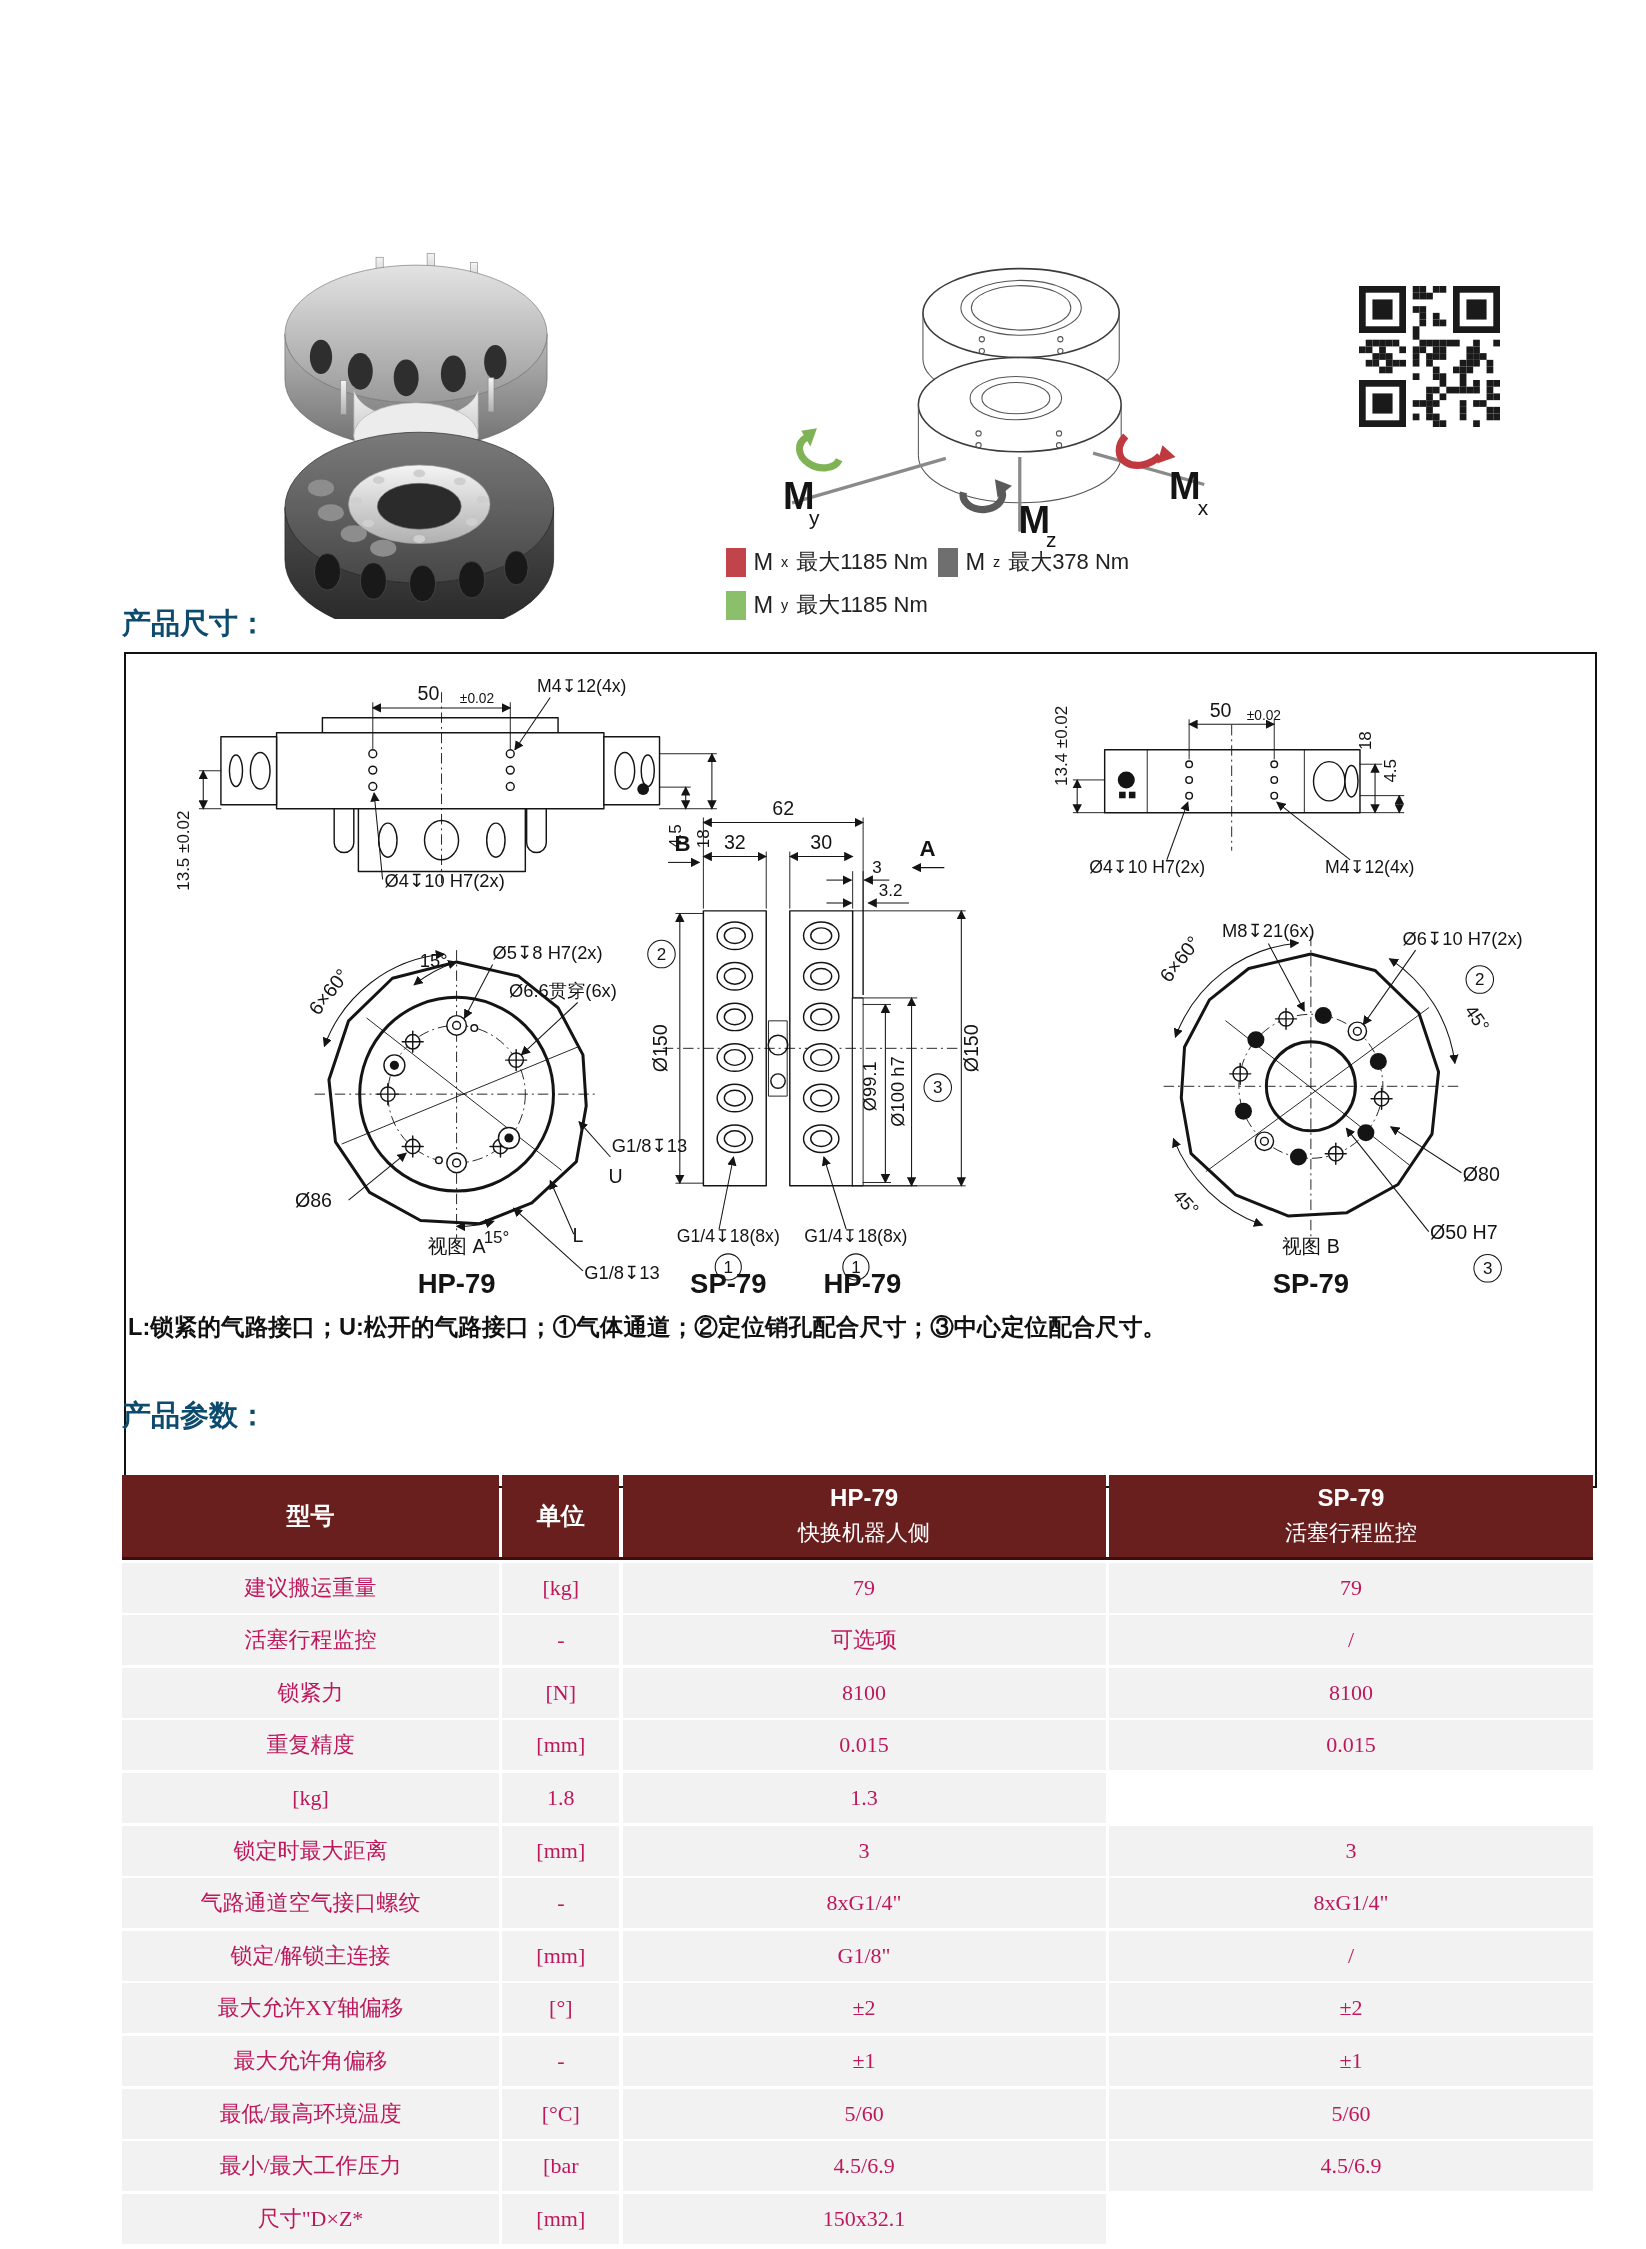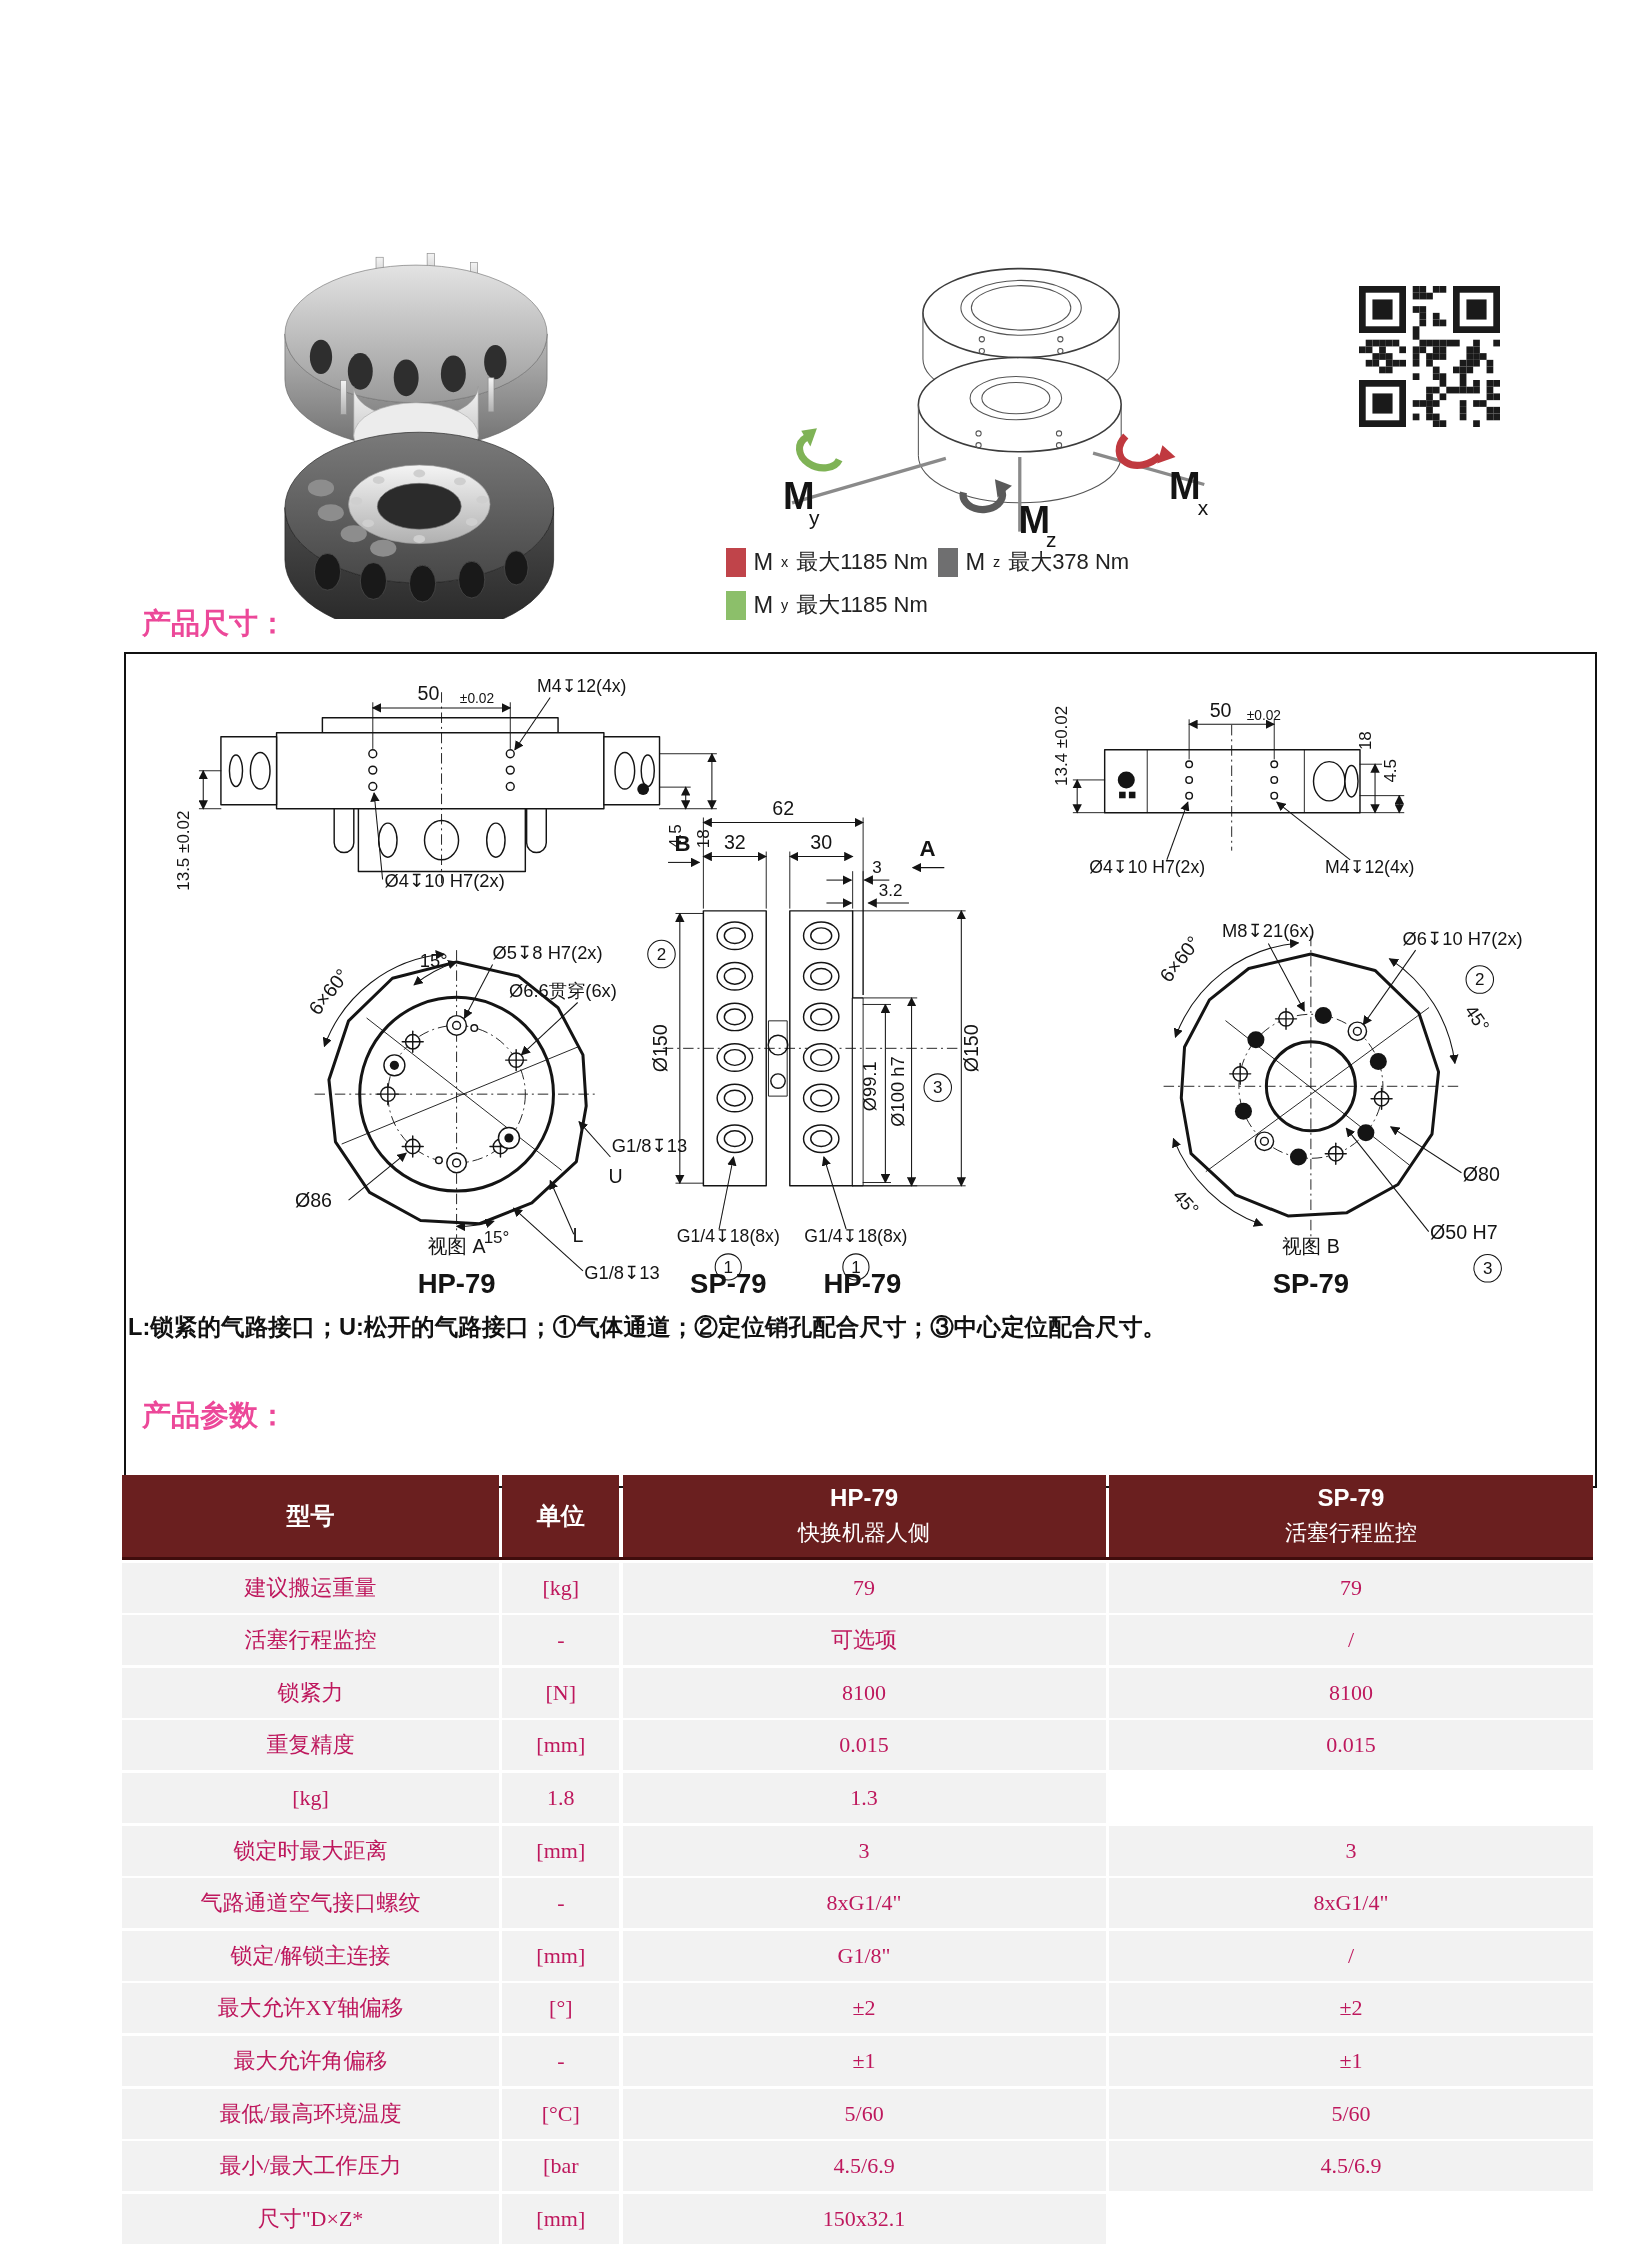--- a/index.html
+++ b/index.html
@@ -6,21 +6,21 @@
   .page{position:relative;width:1647px;height:2250px;background:#fff;overflow:hidden;
         font-family:"Liberation Sans",sans-serif;color:#1a1a1a;}
   .abs{position:absolute;}
 
   
   .header-bar{left:122px;top:182px;width:1476px;height:64px;background:#571414;
               display:flex;align-items:center;}
   .header-bar .title{color:#fff;font-size:38px;font-weight:bold;padding-left:60px;letter-spacing:1.3px;}
 
   
-  .sec-title{font-size:29px;font-weight:bold;color:#ec4899;margin-left:20px;}
+  .sec-title{font-size:29px;font-weight:bold;color:#0c4a6e;}
 
   
   .legend-item{display:flex;align-items:center;gap:7.9px;position:absolute;}
   .legend-item .swatch{width:19.6px;height:29px;display:inline-block;}
   .legend-item .lg-text{font-size:22px;color:#222;}
   .legend-item sub{font-size:14.4px;}
   .lg-m{font-size:23.6px;color:#222;}
 
   
   .dwg-box{left:124px;top:652px;width:1473px;height:836px;border:2px solid #111;box-sizing:border-box;background:#fff;}

